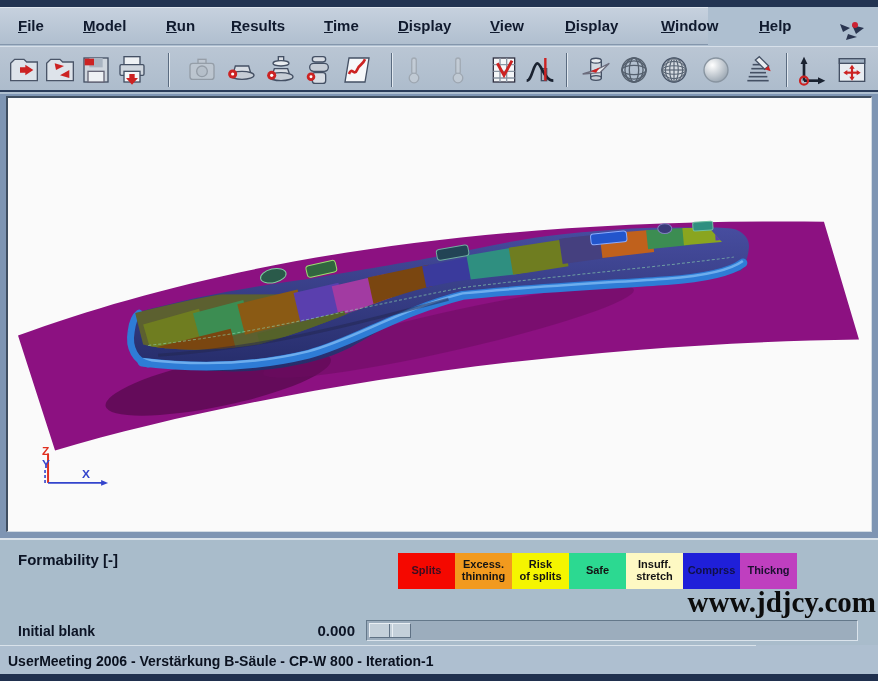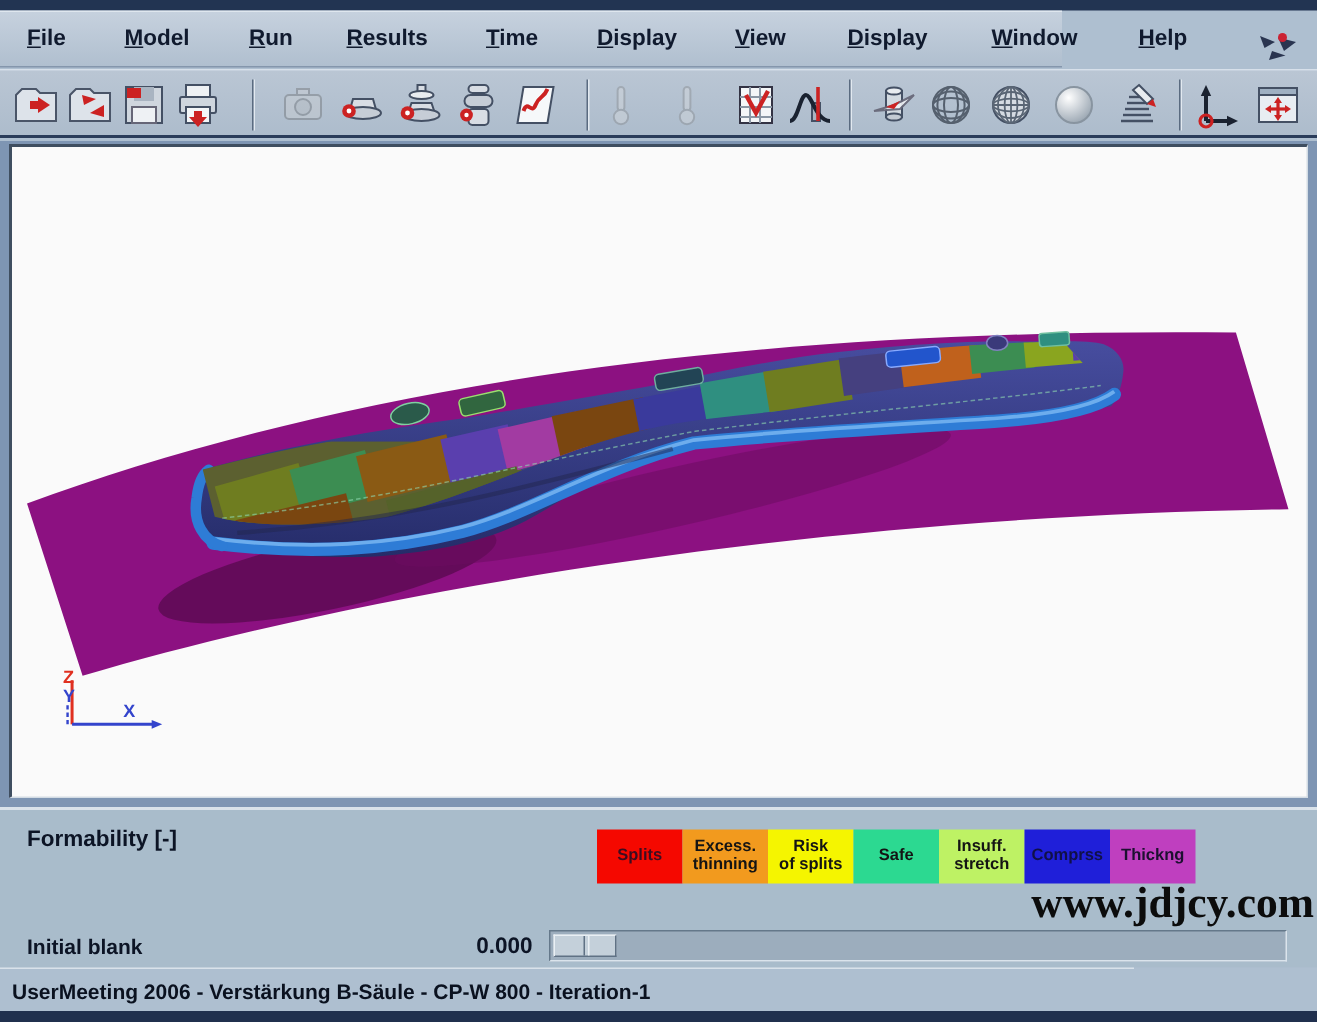--- a/index.html
+++ b/index.html
@@ -380,21 +380,21 @@
 <div class="results-panel">
   <div class="formability-title">Formability [-]</div>
 
   <div class="legend">
     <div class="legend-item" style="background: rgb(245, 8, 0); color: rgb(60, 13, 32);">Splits</div>
     <div class="legend-item" style="background: rgb(242, 154, 30); color: rgb(20, 20, 20);">Excess.
 thinning</div>
     <div class="legend-item" style="background: rgb(245, 245, 0); color: rgb(20, 20, 20);">Risk
 of splits</div>
     <div class="legend-item" style="background: rgb(44, 217, 145); color: rgb(20, 20, 20);">Safe</div>
-    <div class="legend-item" style="background: #bef264; color: rgb(20, 20, 20);">Insuff.
+    <div class="legend-item" style="background: #fef9c3; color: rgb(20, 20, 20);">Insuff.
 stretch</div>
     <div class="legend-item" style="background: rgb(31, 31, 217); color: rgb(16, 16, 72);">Comprss</div>
     <div class="legend-item" style="background: rgb(191, 63, 191); color: rgb(28, 16, 48);">Thickng</div>
   </div>
 
   <div class="blank-label">Initial blank</div>
   <div class="blank-value">0.000</div>
   <div class="slider">
     <div class="slider-handle"></div>
   </div>

